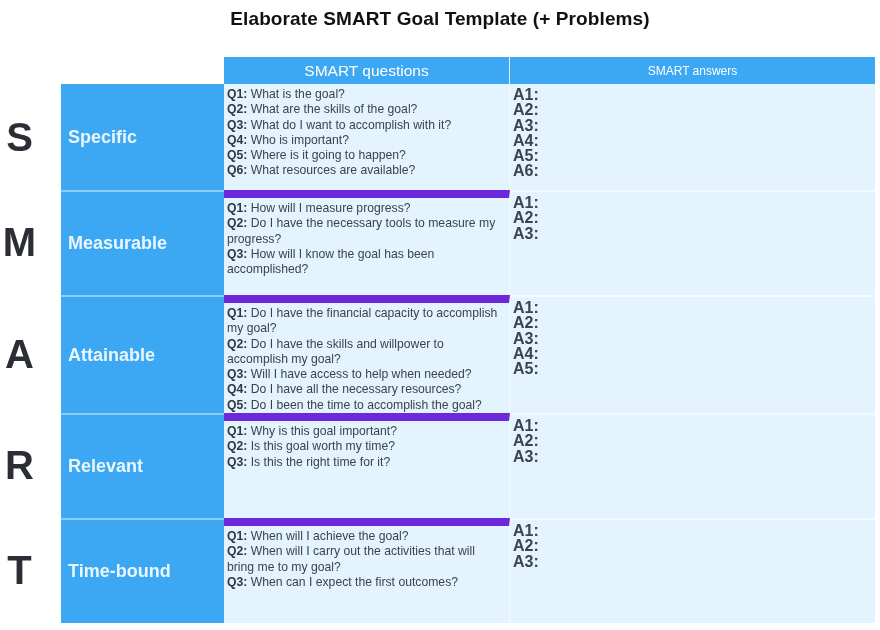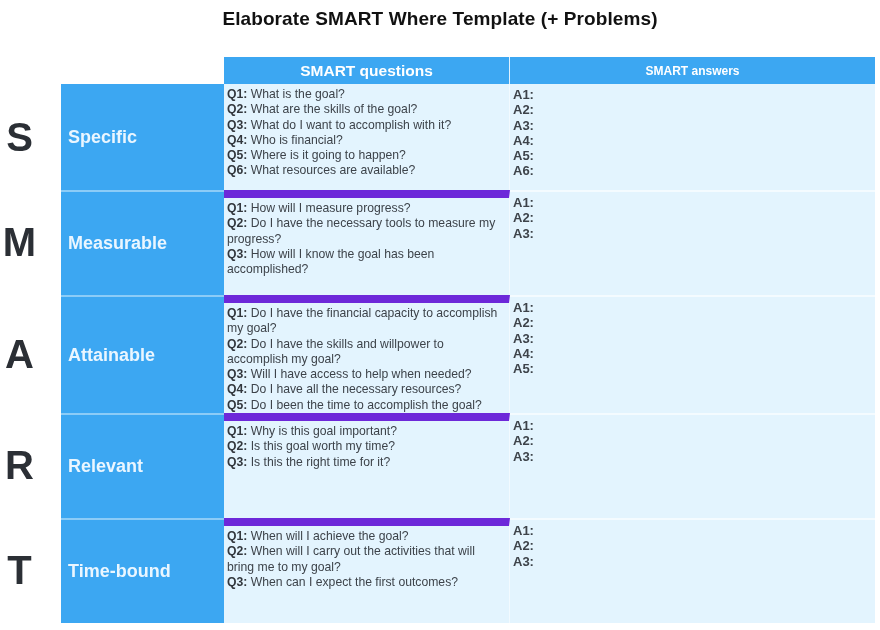--- a/index.html
+++ b/index.html
@@ -10,21 +10,21 @@
     .page { position: relative; width: 880px; height: 630px; }
     .title {
       position: absolute; left: 0; top: 8px; width: 880px; text-align: center;
       font-size: 19px; font-weight: bold; color: #111111; letter-spacing: 0.1px;
     }
     .header-row {
       position: absolute; left: 224px; top: 57px; width: 651px; height: 27px;
       display: flex;
     }
     .hcell {
-      background: #3ca7f2; color: #ffffff; font-weight: bold;
+      background: #3ca7f2; color: #ffffff; font-weight: normal;
       display: flex; align-items: center; justify-content: center;
     }
     .hcell.q { width: 286px; font-size: 15.5px; border-right: 1px solid #dff2ff; }
     .hcell.a { flex: 1; font-size: 12px; }
 
     .rows { position: absolute; left: 0; top: 84px; width: 875px; }
     .row { position: relative; display: flex; width: 875px; }
     .letter {
       width: 61px; display: flex; align-items: center; justify-content: center;
       font-size: 40px; font-weight: bold; color: #2b2f35; padding-left: 0;
@@ -37,48 +37,48 @@
       border-top: 2px solid #8cccf7;
     }
     .row:first-child .label { border-top: none; }
     .questions {
       width: 286px; background: #e3f4fe; padding: 3px 4px 0 3px;
       font-size: 12.2px; line-height: 15.3px; color: #3d434a;
       border-right: 1px solid #f2faff; border-top: 8px solid #6d28d9;
     }
     .answers {
       flex: 1; background: #e3f4fe; padding: 3px 4px 0 3px;
-      font-size: 13px; line-height: 15.3px; color: #3d434a; font-weight: bold;
+      font-size: 16px; line-height: 15.3px; color: #3d434a; font-weight: bold;
       border-top: 2px solid #f4fbff;
     }
     .row:first-child .questions, .row:first-child .answers { border-top: none; }
     .q-key { font-weight: bold; color: #32373d; }
     .q-line { display: block; }
     .a-line { display: block; }
   </style>
 </head>
 <body>
 
 <div class="page">
-  <div class="title">Elaborate SMART Where Template (+ Problems)</div>
+  <div class="title">Elaborate SMART Goal Template (+ Problems)</div>
 
   <div class="header-row">
     <div class="hcell q">SMART questions</div>
     <div class="hcell a">SMART answers</div>
   </div>
 
   <div class="rows" id="rows">
       <div class="row" style="height: 106px;">
         <div class="letter">S</div>
         <div class="label">Specific</div>
         <div class="questions">
           <span class="q-line"><span class="q-key">Q1:</span><span> What is the goal?</span></span>
           <span class="q-line"><span class="q-key">Q2:</span><span> What are the skills of the goal?</span></span>
           <span class="q-line"><span class="q-key">Q3:</span><span> What do I want to accomplish with it?</span></span>
-          <span class="q-line"><span class="q-key">Q4:</span><span> Who is financial?</span></span>
+          <span class="q-line"><span class="q-key">Q4:</span><span> Who is important?</span></span>
           <span class="q-line"><span class="q-key">Q5:</span><span> Where is it going to happen?</span></span>
           <span class="q-line"><span class="q-key">Q6:</span><span> What resources are available?</span></span>
         </div>
         <div class="answers">
           <span class="a-line">A1:</span>
           <span class="a-line">A2:</span>
           <span class="a-line">A3:</span>
           <span class="a-line">A4:</span>
           <span class="a-line">A5:</span>
           <span class="a-line">A6:</span>

